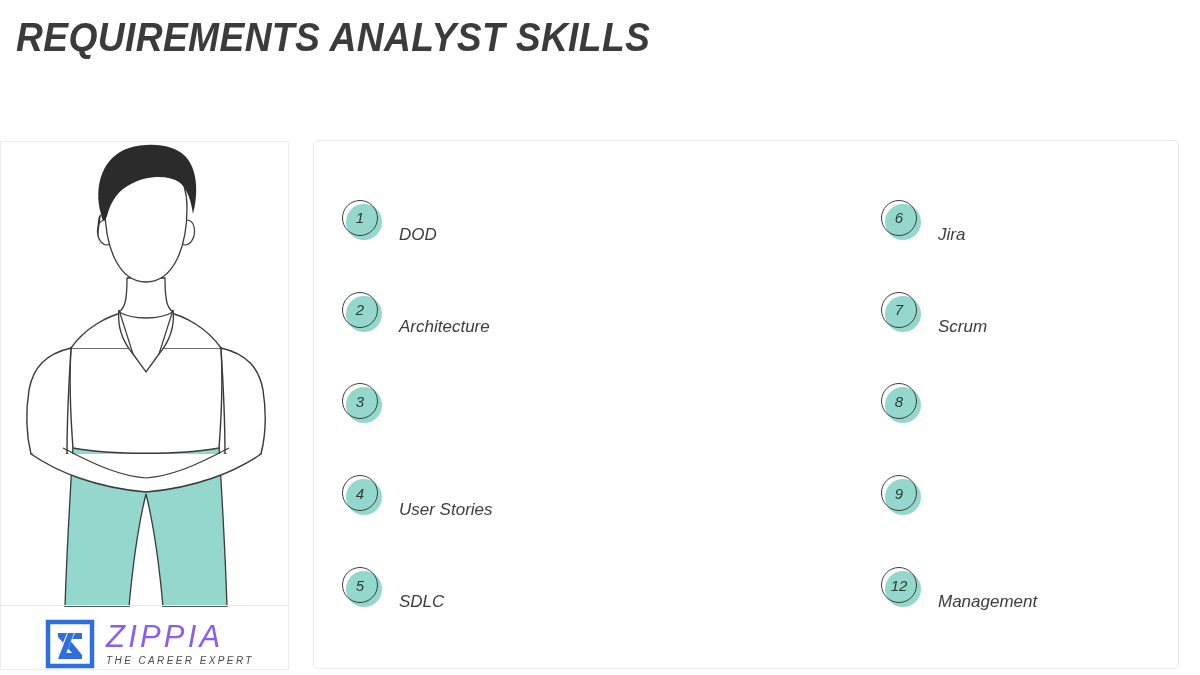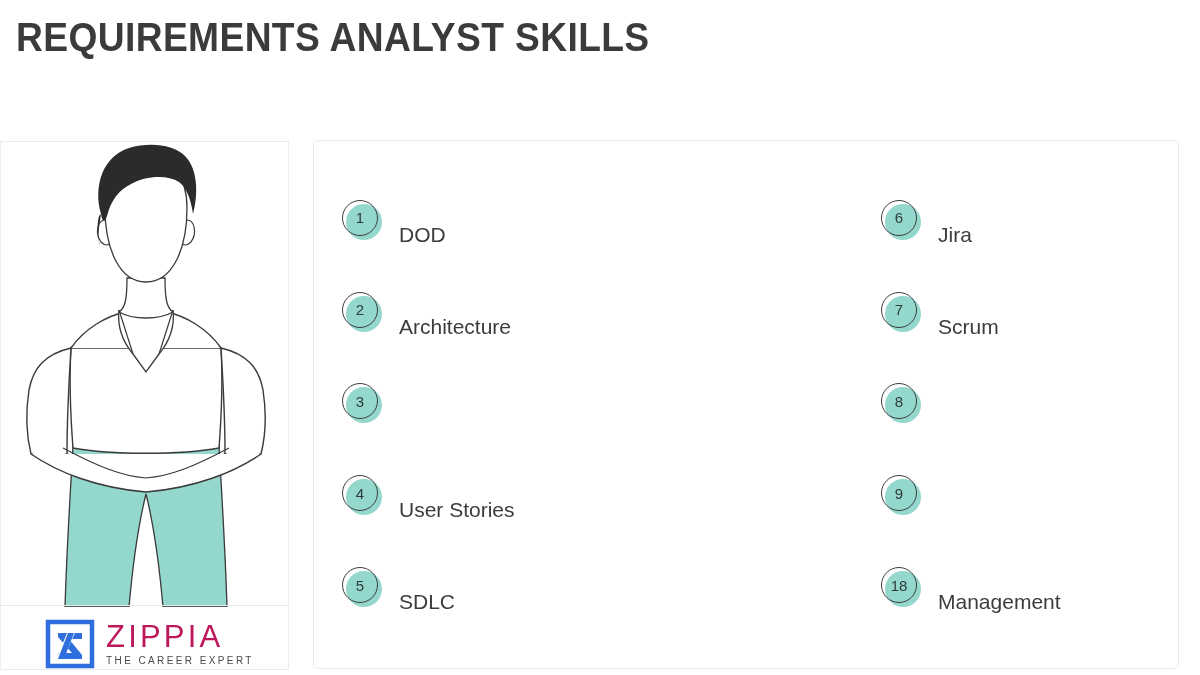--- a/index.html
+++ b/index.html
@@ -11,20 +11,21 @@
     background: #ffffff;
     font-family: "Liberation Sans", "DejaVu Sans", sans-serif;
     overflow: hidden;
   }
 
   .page {
     position: relative;
     width: 1200px;
     height: 474px;
     background: #ffffff;
+    font-style: italic;
   }
 
   
   .page-title {
     position: absolute;
     left: 16px;
     top: 14px;
     font-size: 40px;
     line-height: 46px;
     font-weight: 700;
@@ -88,21 +89,21 @@
     display: flex;
     flex-direction: column;
     justify-content: center;
   }
 
   .logo-word {
     font-size: 31px;
     line-height: 32px;
     font-weight: 400;
     letter-spacing: 3.2px;
-    color: #be185d;
+    color: #8b5cf6;
     font-family: "Liberation Sans", "DejaVu Sans", sans-serif;
   }
 
   .logo-tagline {
     font-size: 10px;
     line-height: 12px;
     letter-spacing: 2.4px;
     color: #4a4a4a;
     margin-top: 2px;
     font-family: "Liberation Sans", "DejaVu Sans", sans-serif;
@@ -177,21 +178,21 @@
     display: flex;
     align-items: center;
     justify-content: center;
     font-size: 15px;
     color: #2f3b3a;
     font-family: "Liberation Sans", "DejaVu Sans", sans-serif;
     line-height: 1;
   }
 
   .skill-label {
-    font-size: 21px;
+    font-size: 17px;
     line-height: 26px;
     color: #3c3c3c;
     font-family: "Liberation Sans", "DejaVu Sans", sans-serif;
     white-space: nowrap;
     margin-top: 28px;
   }
 </style>
 </head>
 <body>
 
@@ -339,21 +340,21 @@
           <span class="badge-ring"></span>
           <span class="badge-num">5</span>
         </span>
         <span class="skill-label">SDLC</span>
       </div>
 
       <div class="skill-item col-right">
         <span class="badge">
           <span class="badge-fill"></span>
           <span class="badge-ring"></span>
-          <span class="badge-num">18</span>
+          <span class="badge-num">12</span>
         </span>
         <span class="skill-label">Management</span>
       </div>
 
     </div>
   </div>
 
 </div>
 
 </body></html>

